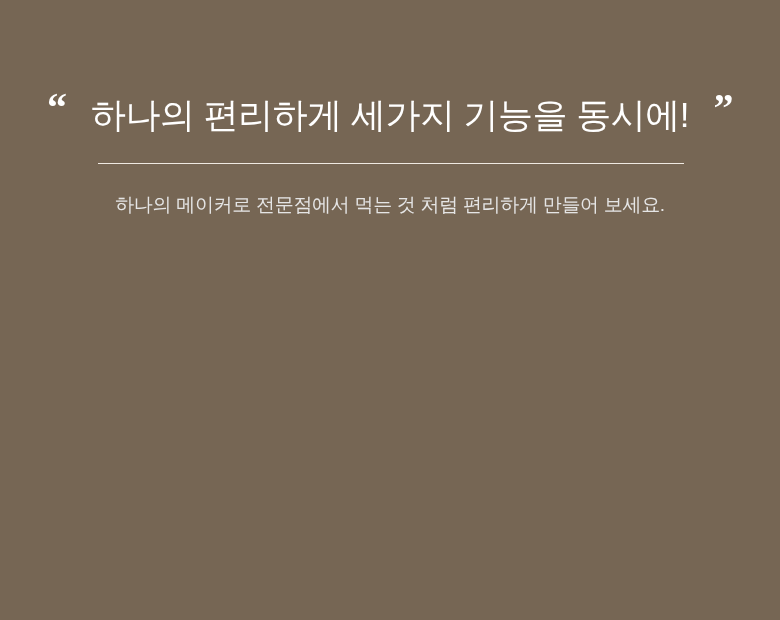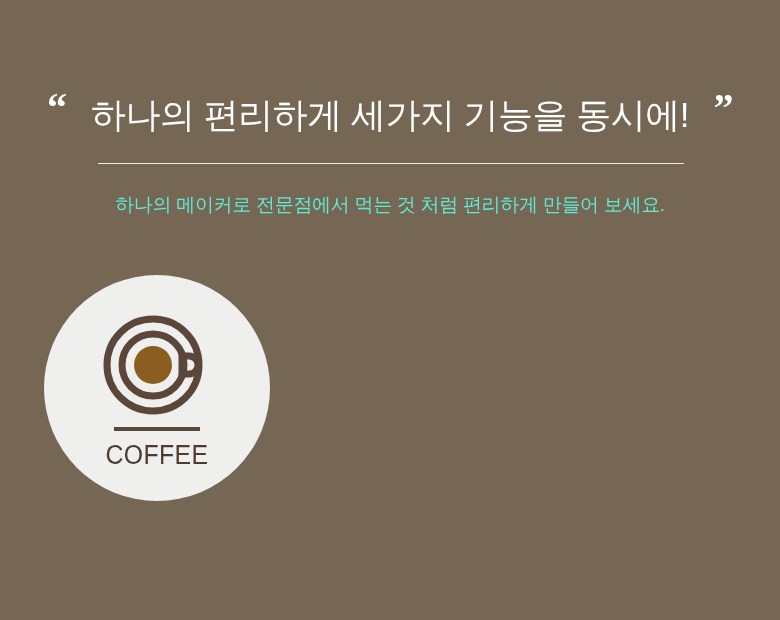--- a/index.html
+++ b/index.html
@@ -69,21 +69,21 @@
     background: #efe9e2;
   }
 
   
   .subtitle {
     position: absolute;
     left: 0;
     top: 190px;
     width: 780px;
     text-align: center;
-    color: #5eead4;
+    color: #e5e5e5;
     font-size: 19px;
     line-height: 30px;
     font-weight: 300;
     letter-spacing: -0.3px;
     white-space: nowrap;
   }
 
   
   .features {
     position: absolute;
@@ -146,33 +146,17 @@
       <span class="quote-mark quote-close">”</span>
     </div>
   </div>
 
   <div class="headline-rule"></div>
 
   <div class="subtitle">하나의 메이커로 전문점에서 먹는 것 처럼 편리하게 만들어 보세요.</div>
 
   <div class="features">
 
-    <div class="feature">
-      <div class="feature-icon">
-        <svg width="118" height="112" viewBox="0 0 118 112" aria-hidden="true">
-
-          <path d="M84 49 h7 a9 9 0 0 1 0 18 h-7 z" fill="none" stroke="#5b463a" stroke-width="7"></path>
-
-          <circle cx="55" cy="58" r="46" fill="none" stroke="#5b463a" stroke-width="7"></circle>
-
-          <circle cx="55" cy="58" r="31" fill="none" stroke="#5b463a" stroke-width="7"></circle>
-
-          <circle cx="55" cy="58" r="19" fill="#8b5e20"></circle>
-        </svg>
-      </div>
-      <div class="feature-divider"></div>
-      <div class="feature-label">COFFEE</div>
-    </div>
 
 
 
   </div>
 </div>
 
 </body></html>

